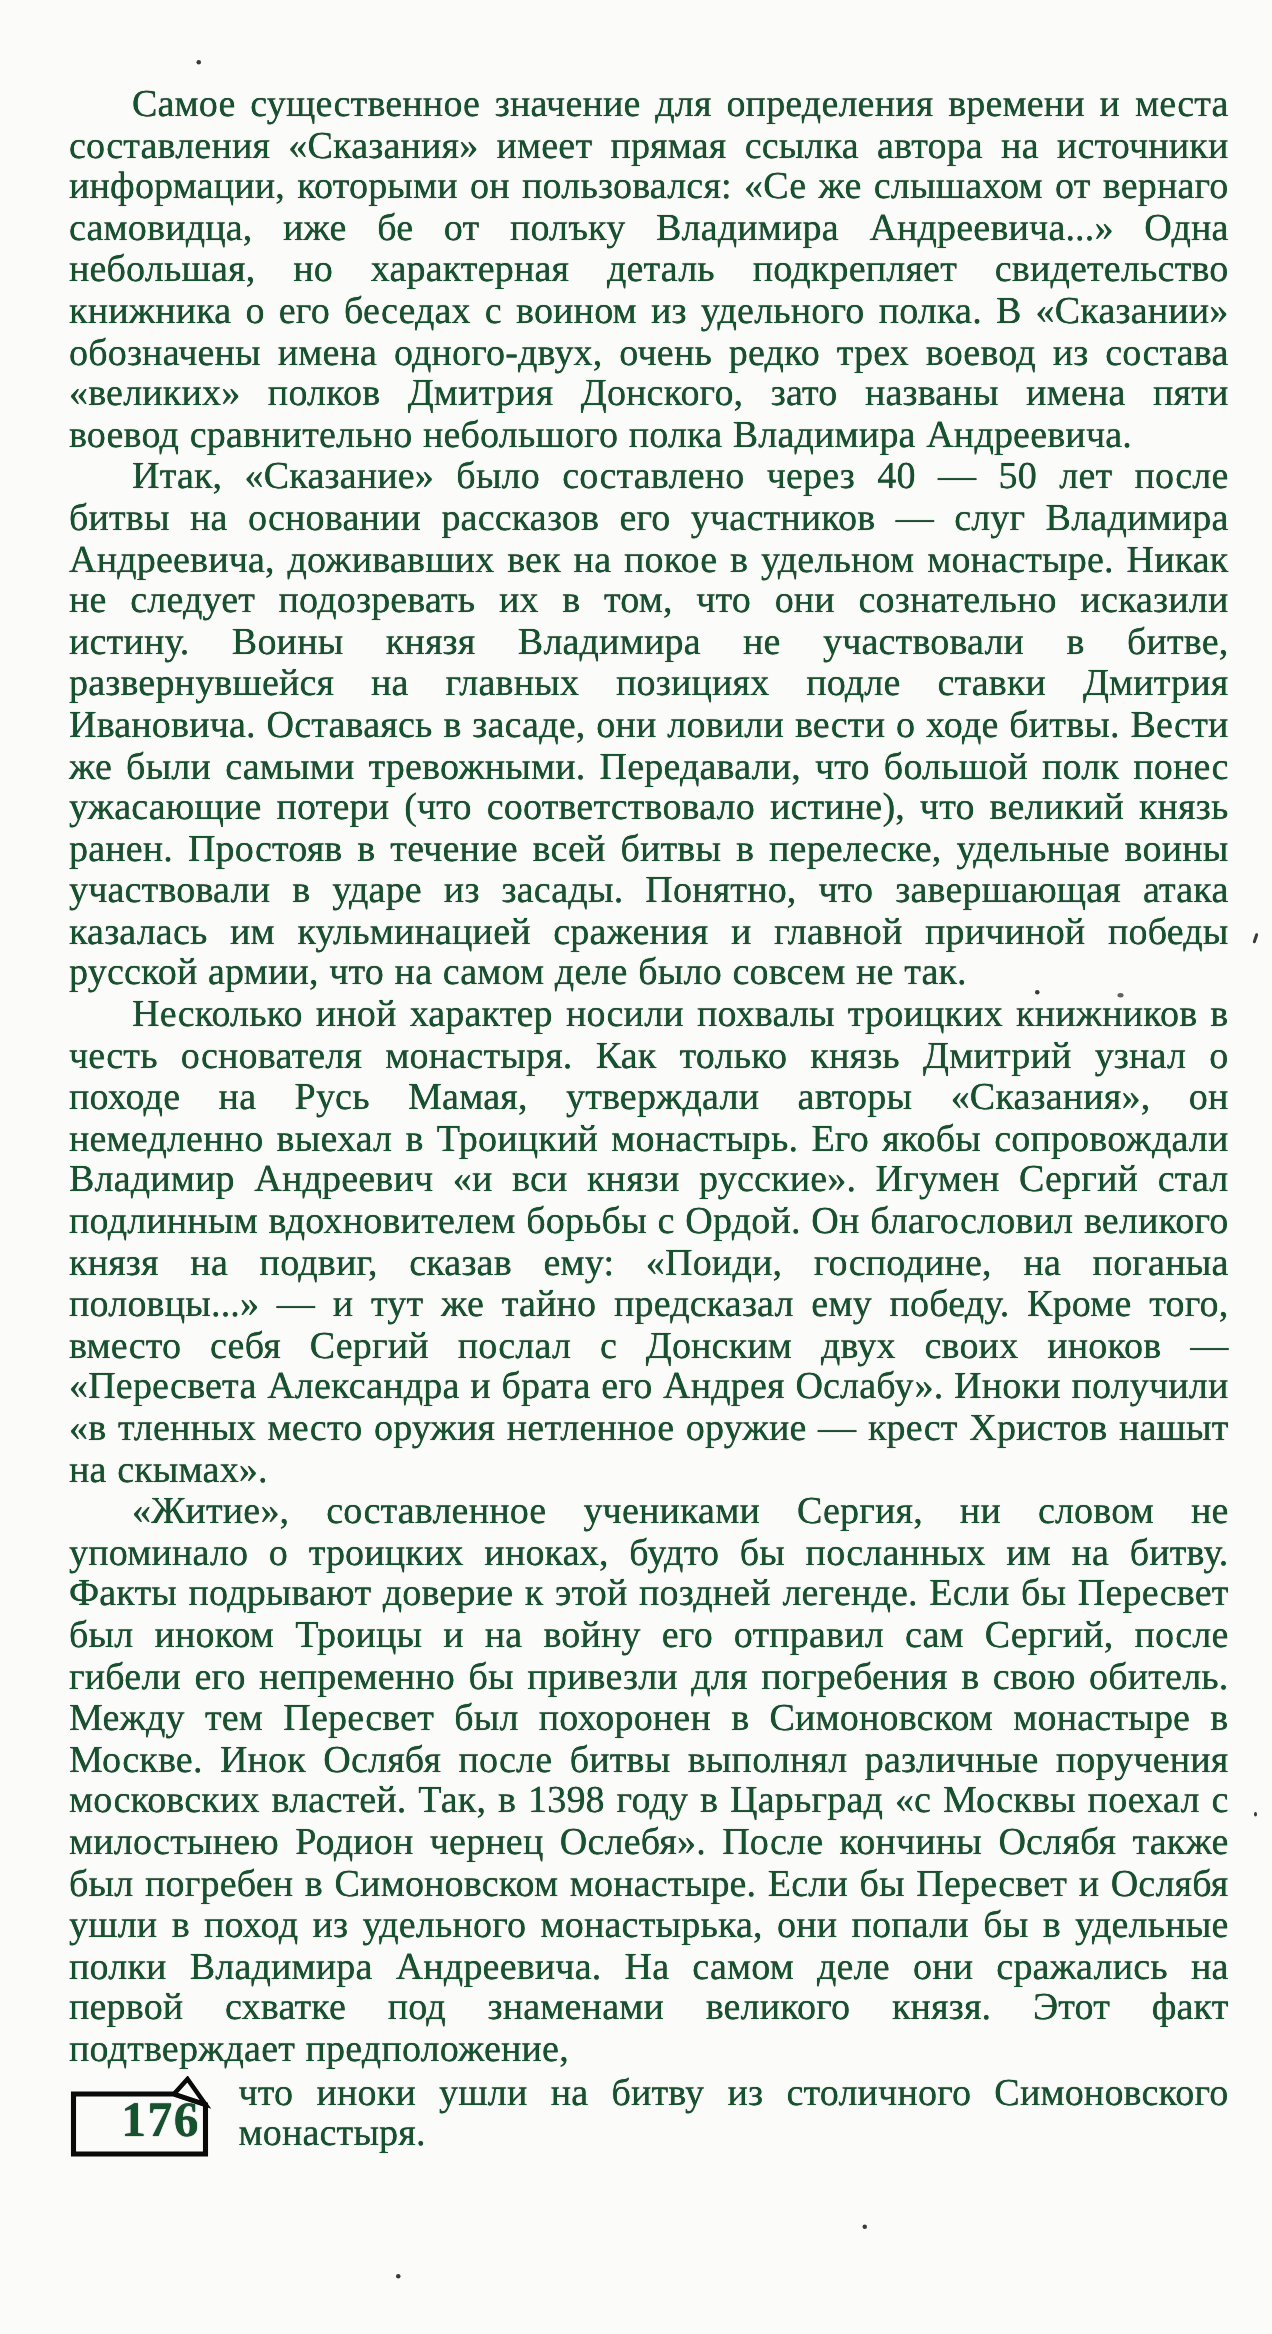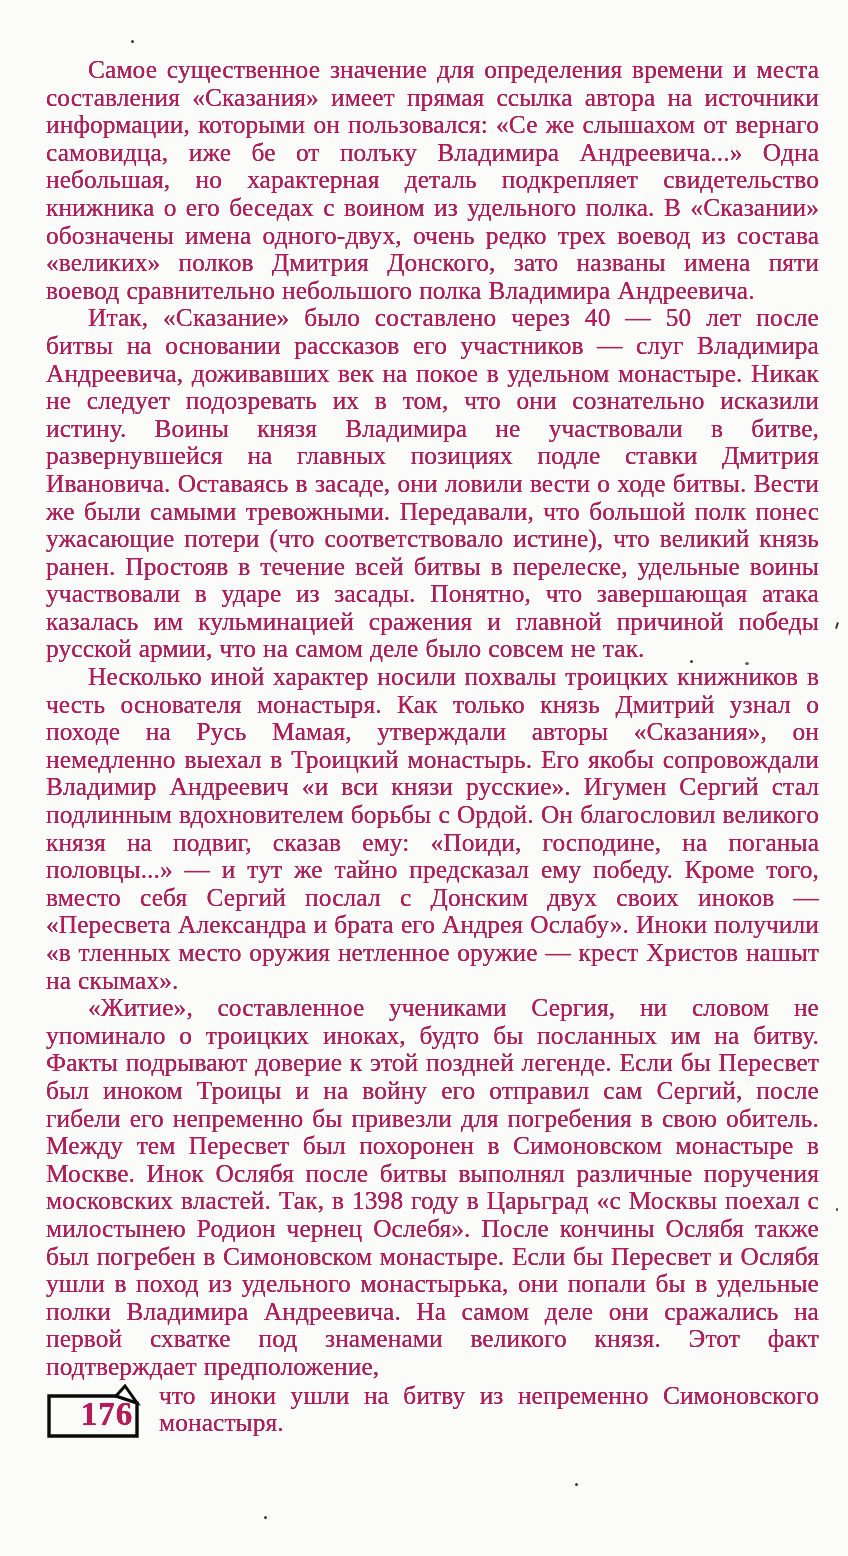--- a/index.html
+++ b/index.html
@@ -10,21 +10,21 @@
   body {
     width: 848px;
     height: 1556px;
     background: #fbfbf9;
   }
   .sheet {
     position: relative;
     width: 848px;
     height: 1556px;
     background: #fbfbf9;
-    color: #be185d;
+    color: #14532d;
   }
   .textblock {
     position: absolute;
     left: 46px;
     top: 56px;
     width: 773px;
     font-family: "Liberation Serif", "DejaVu Serif", serif;
     font-size: 25.4px;
     line-height: 27.6px;
     text-align: justify;
@@ -96,21 +96,21 @@
       <div class="page-badge">
         <svg width="96" height="55" viewBox="0 0 96 55" xmlns="http://www.w3.org/2000/svg">
 
           <path d="M 3 12 H 70 L 91 19 V 52 H 3 Z" fill="#fbfbf9" stroke="#0a0a0a" stroke-width="3.4" stroke-linejoin="miter"></path>
 
           <path d="M 70 12 L 79 2 L 91 19 Z" fill="#fbfbf9" stroke="#0a0a0a" stroke-width="3" stroke-linejoin="miter"></path>
         </svg>
         <div class="num">176</div>
       </div>
 
-      <p class="tail">что иноки ушли на битву из непременно Симоновского монастыря.</p>
+      <p class="tail">что иноки ушли на битву из столичного Симоновского монастыря.</p>
 
     </div>
 
   </div>
 
   <div class="speck" style="left:131px; top:40px;  width:3px; height:3px;"></div>
   <div class="speck" style="left:836px; top:622px; width:2px; height:7px; border-radius:1px; transform:rotate(18deg);"></div>
   <div class="speck" style="left:690px; top:660px; width:3px; height:3px;"></div>
   <div class="speck" style="left:745px; top:662px; width:4px; height:3px; opacity:.8;"></div>
   <div class="speck" style="left:836px; top:1208px; width:2px; height:3px;"></div>

